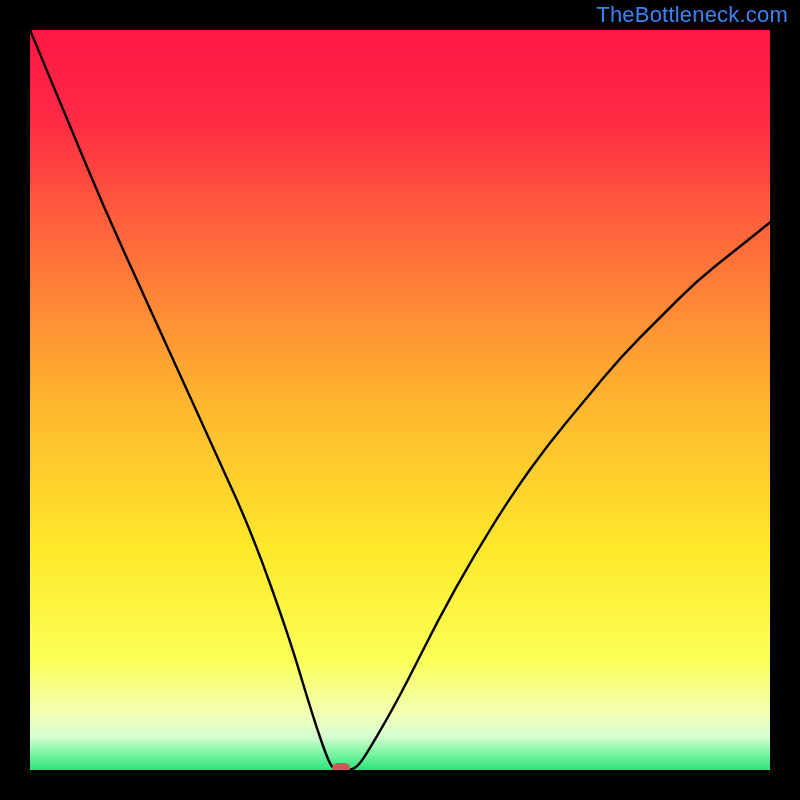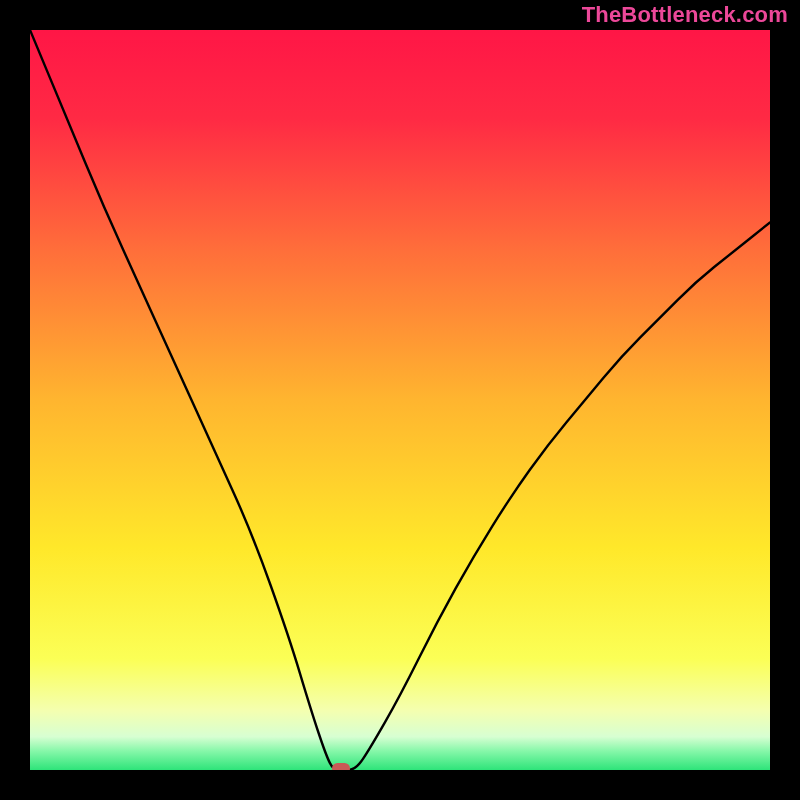--- a/index.html
+++ b/index.html
@@ -34,23 +34,23 @@
   .curve {
     position: absolute;
     top: 0; left: 0;
     width: 740px;
     height: 740px;
   }
   .watermark {
     position: absolute;
     top: 2px;
     right: 12px;
-    color: #ec4899;
+    color: #3b82f6;
     font-size: 22px;
-    font-weight: 700;
+    font-weight: 400;
     letter-spacing: 0.2px;
   }
   .minpoint {
     position: absolute;
     width: 18px;
     height: 11px;
     background: #c95a56;
     border-radius: 6px;
   }
 </style>

